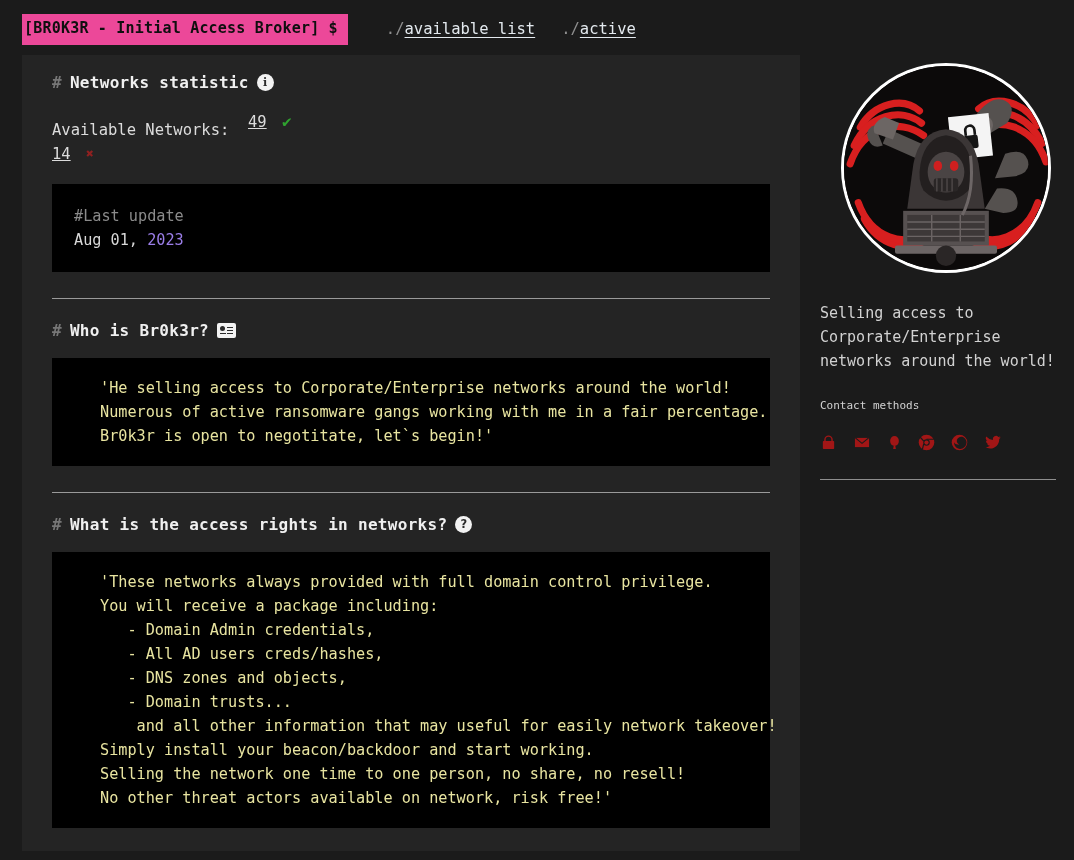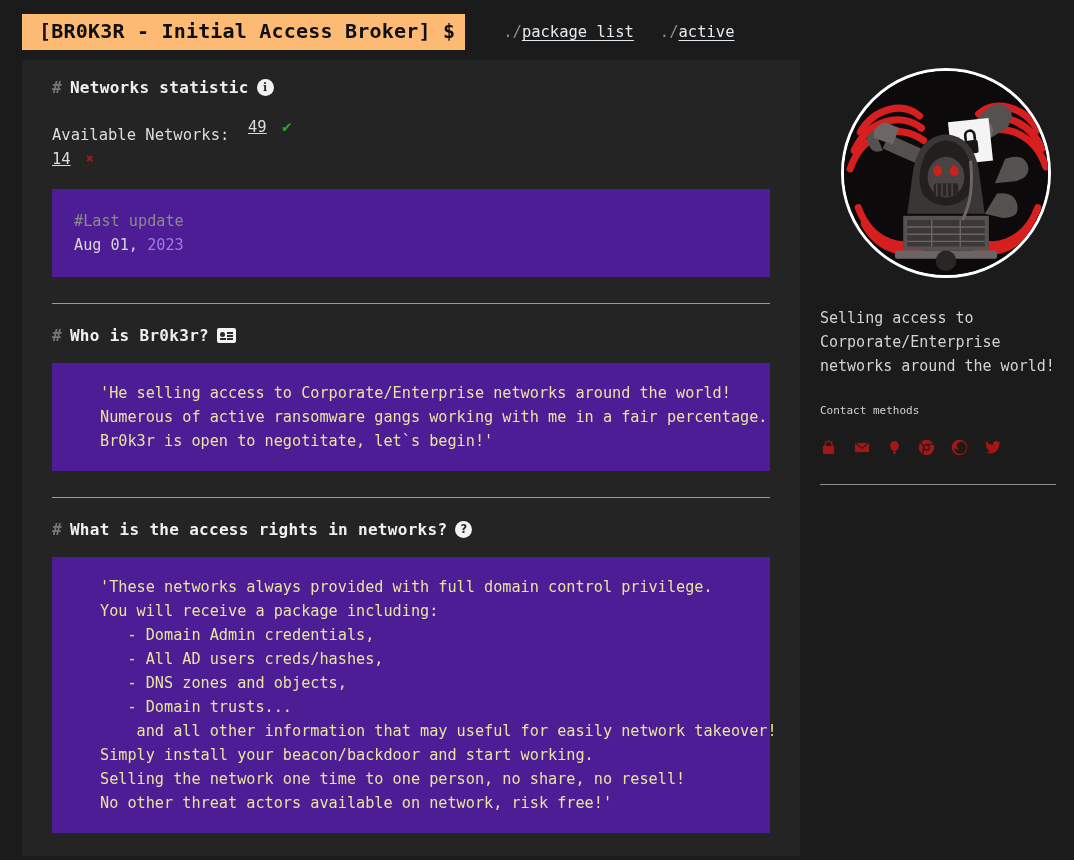--- a/index.html
+++ b/index.html
@@ -16,26 +16,26 @@
   }
 
   
   .header {
     display: flex;
     align-items: center;
     padding: 14px 0 10px 22px;
     gap: 0;
   }
   .brand {
-    background: #fdba74;
+    background: #ec4899;
     color: #0f0f0f;
-    font-size: 20px;
+    font-size: 15px;
     font-weight: 700;
     letter-spacing: 0.2px;
-    padding: 7px 10px 8px 17px;
+    padding: 7px 10px 8px 2px;
     white-space: nowrap;
     line-height: 1.05;
   }
   .nav {
     display: flex;
     align-items: center;
     gap: 26px;
     margin-left: 38px;
   }
   .nav-link {
@@ -133,21 +133,21 @@
     align-items: center;
   }
   .stat-label { width: 196px; white-space: pre; margin-top: 16px; }
   .stat-value { min-width: 34px; white-space: pre; text-decoration: underline; }
   .check  { color: #2fa22f; font-size: 16px; font-weight: 700; }
   .cross  { color: #8f2020; font-size: 13px; font-weight: 700; }
   .infinity { font-size: 17px; color: #ffffff; letter-spacing: 0; }
 
   
   .block {
-    background: #4c1d95;
+    background: #000000;
     margin: 18px 12px 0 12px;
     padding: 18px 20px;
     box-sizing: border-box;
     font-size: 15.2px;
     line-height: 24px;
     white-space: pre;
   }
   .block.update { padding: 20px 22px; }
   .muted { color: #8b8b8b; }
   .year { color: #9b7ee8; }
@@ -202,21 +202,21 @@
     border-top: 1px solid #8e8e8e;
     margin: 28px 18px 0 2px;
   }
 </style>
 </head>
 <body>
 
 <div class="header">
   <div class="brand">[BR0K3R - Initial Access Broker] $</div>
   <div class="nav">
-    <a class="nav-link" href="#"><span class="prefix">./</span><span class="path-text">package list</span></a>
+    <a class="nav-link" href="#"><span class="prefix">./</span><span class="path-text">available list</span></a>
     <a class="nav-link" href="#"><span class="prefix">./</span><span class="path-text">active</span></a>
   </div>
 </div>
 
 <div class="page">
 
   <div class="main-card">
 
     <div class="section-title">
       <span class="hash">#</span>

